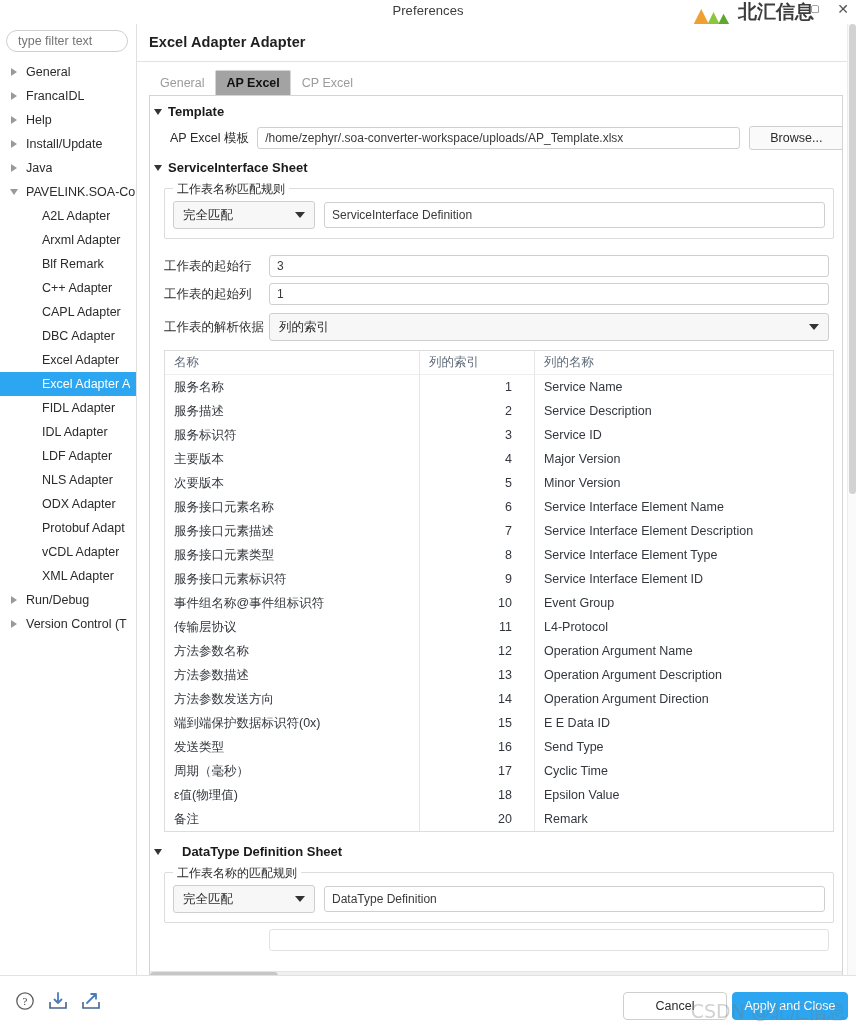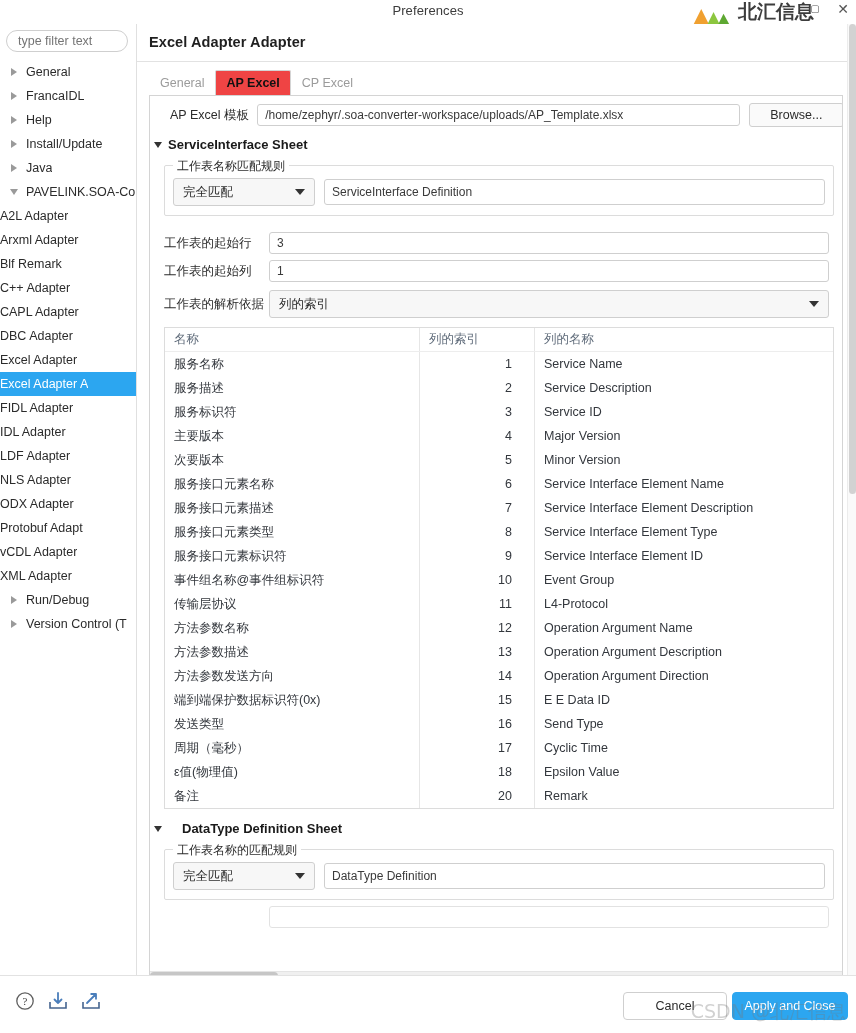--- a/index.html
+++ b/index.html
@@ -63,37 +63,37 @@
   .tree-item { position:relative; height:24px; display:flex; align-items:center;
                white-space:nowrap; overflow:hidden; font-size:12.5px; color:#2b2b2b; }
   .tree-item .arrow { position:absolute; width:10px; height:10px; display:flex;
                       align-items:center; justify-content:center; }
   .tw-r { width:0;height:0;border-top:4.5px solid transparent;border-bottom:4.5px solid transparent;
           border-left:6px solid #9a9a9a; }
   .tw-d { width:0;height:0;border-left:4.5px solid transparent;border-right:4.5px solid transparent;
           border-top:6px solid #9a9a9a; }
   .tree-item.lvl0 .arrow { left:9px; }
   .tree-item.lvl0 .lbl { padding-left:26px; }
-  .tree-item.lvl1 .lbl { }
+  .tree-item.lvl1 .lbl { padding-left:42px; }
   .tree-item.sel { background:#2ca6f0; color:#fff; }
   .tree-item .lbl { display:block; overflow:hidden; text-overflow:clip; }
 
   .sb-divider { position:absolute; left:136px; top:24px; width:1px; height:951px; background:#e0e0e0; }
 
   
   .pane { position:absolute; left:137px; top:24px; width:719px; height:951px; background:#fff; }
   .pane-title { position:absolute; left:12px; top:10px; font-size:14.5px; font-weight:bold;
                 color:#1f1f1f; letter-spacing:.1px; }
   .pane-sep { position:absolute; left:0; top:37px; width:719px; height:1px; background:#e2e2e2; }
 
   
   .tabs { position:absolute; left:12px; top:46px; display:flex; align-items:flex-end; height:26px; }
   .tab { height:26px; padding:0 10px; display:flex; align-items:center; font-size:12.5px;
          color:#9b9b9b; border:1px solid transparent; }
-  .tab.active { color:#111; font-weight:bold; background:#ef4444;
+  .tab.active { color:#111; font-weight:bold; background:#a3a3a3;
                 border:1px solid #d4d4d4; border-bottom:1px solid #fff; border-radius:2px 2px 0 0; }
   .tab-underline { position:absolute; left:12px; top:71px; width:694px; height:1px; background:#d4d4d4; }
 
   
   .content { position:absolute; left:12px; top:72px; width:694px; height:886px; overflow:hidden;
              border-left:1px solid #d4d4d4; border-right:1px solid #d4d4d4; }
   .content-inner { position:relative; width:694px; }
 
   .sect-head { display:flex; align-items:center; gap:6px; font-size:13px; font-weight:bold; color:#1a1a1a; }
   .sect-tw { width:0;height:0;border-left:4.5px solid transparent;border-right:4.5px solid transparent;
@@ -338,20 +338,24 @@
         </div>
         <div class="tab">
           <span>CP Excel</span>
         </div>
       </div>
     <div class="tab-underline"></div>
 
     <div class="content">
       <div class="content-inner">
 
+        <div class="sect-head" style="margin:8px 0 0 4px;">
+          <span class="sect-tw"></span>
+          <span>Template</span>
+        </div>
 
         <div class="row" style="margin:7px 0 0 20px;">
           <span class="fld-label" style="width:88px;">AP Excel 模板</span>
           <input class="txtin" style="width: 487px;" type="text" value="/home/zephyr/.soa-converter-workspace/uploads/AP_Template.xlsx">
           <button class="btn" style="margin-left:9px;width:96px;">Browse...</button>
         </div>
 
         <div class="sect-head" style="margin:10px 0 0 4px;">
           <span class="sect-tw"></span>
           <span>ServiceInterface Sheet</span>

